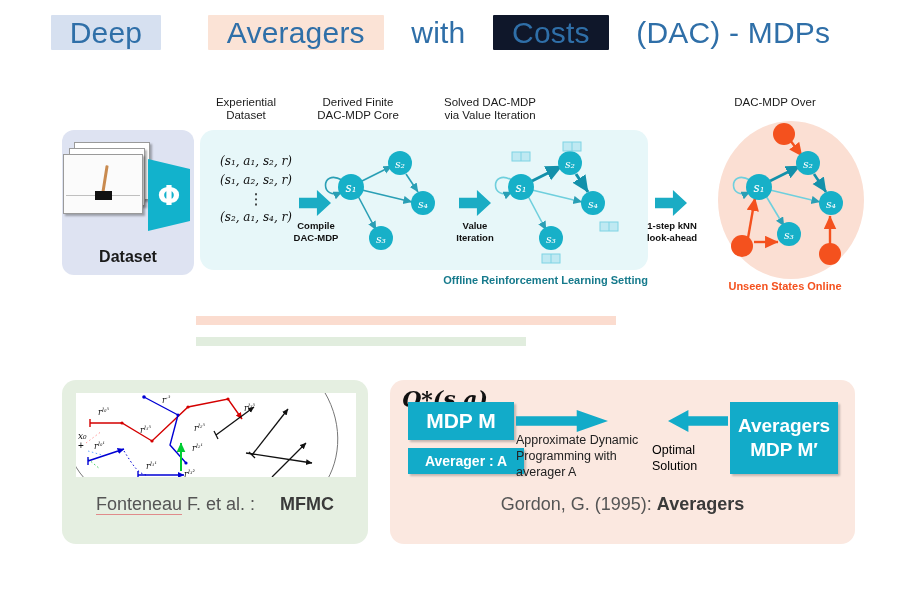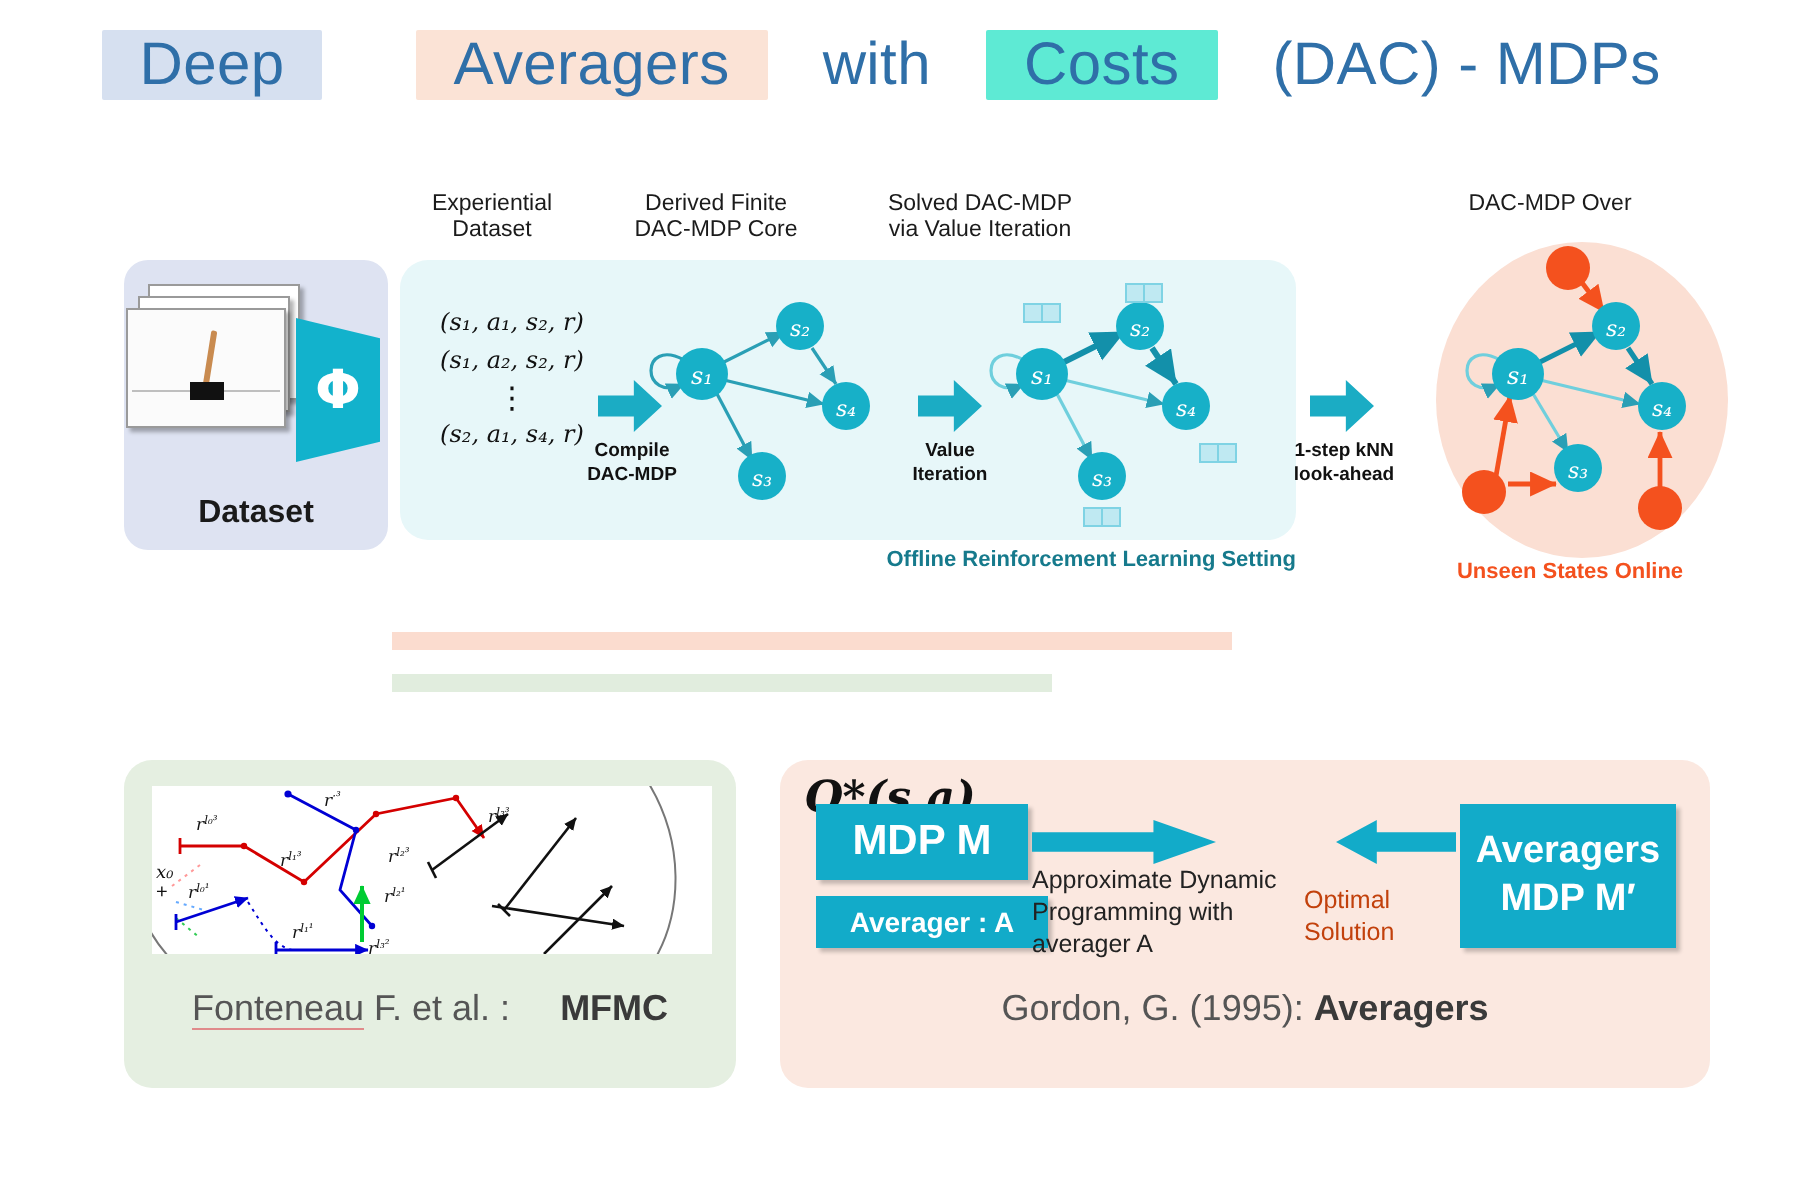--- a/index.html
+++ b/index.html
@@ -11,21 +11,21 @@
   .abs{position:absolute;}
 
   
   #title{
     top:16px;left:0;width:900px;text-align:center;
     font-size:30px;color:#2f6fa8;letter-spacing:.2px;white-space:nowrap;
   }
   #title span{padding:1px 19px;border-radius:1px;}
   .hl-blue{background:#d6e0f0;}
   .hl-peach{background:#fbe3d6;}
-  .hl-green{background:#5eead4;}
+  .hl-green{background:#0f172a;}
 
   
   #dataset-panel{
     left:62px;top:130px;width:132px;height:145px;
     background:#dee3f2;border-radius:12px;
   }
   .card{
     position:absolute;background:#ffffff;border:1px solid #9a9a9a;
     box-shadow:2px 2px 2px rgba(0,0,0,.30);
   }
@@ -113,21 +113,21 @@
     font-family:"DejaVu Serif",serif;font-style:italic;font-size:22px;font-weight:bold;color:#111;}
   .flatarrow-r{position:absolute;width:92px;height:22px;background:#12abc9;
     clip-path:polygon(0 28%,66% 28%,66% 0,100% 50%,66% 100%,66% 72%,0 72%);}
   .flatarrow-l{position:absolute;width:60px;height:22px;background:#12abc9;
     clip-path:polygon(100% 28%,34% 28%,34% 0,0 50%,34% 100%,34% 72%,100% 72%);}
   #arr-adp{left:126px;top:30px;}
   #arr-opt{left:278px;top:30px;}
   #lab-adp{position:absolute;left:126px;top:52px;width:125px;
     font-size:12.5px;color:#222;line-height:16px;}
   #lab-opt{position:absolute;left:262px;top:62px;width:70px;
-    font-size:12.5px;color:#c2410c;line-height:16px;}
+    font-size:12.5px;color:#000000;line-height:16px;}
   #avg-cap{left:390px;top:494px;width:465px;text-align:center;
     font-size:18px;color:#555;}
   #avg-cap .b{font-weight:bold;color:#3a3a3a;}
   #unseen-cap{left:700px;top:280px;width:170px;text-align:center;
     font-size:11px;font-weight:bold;color:#f4511e;}
 </style>
 </head>
 <body>
 
 <div class="abs" id="title">

